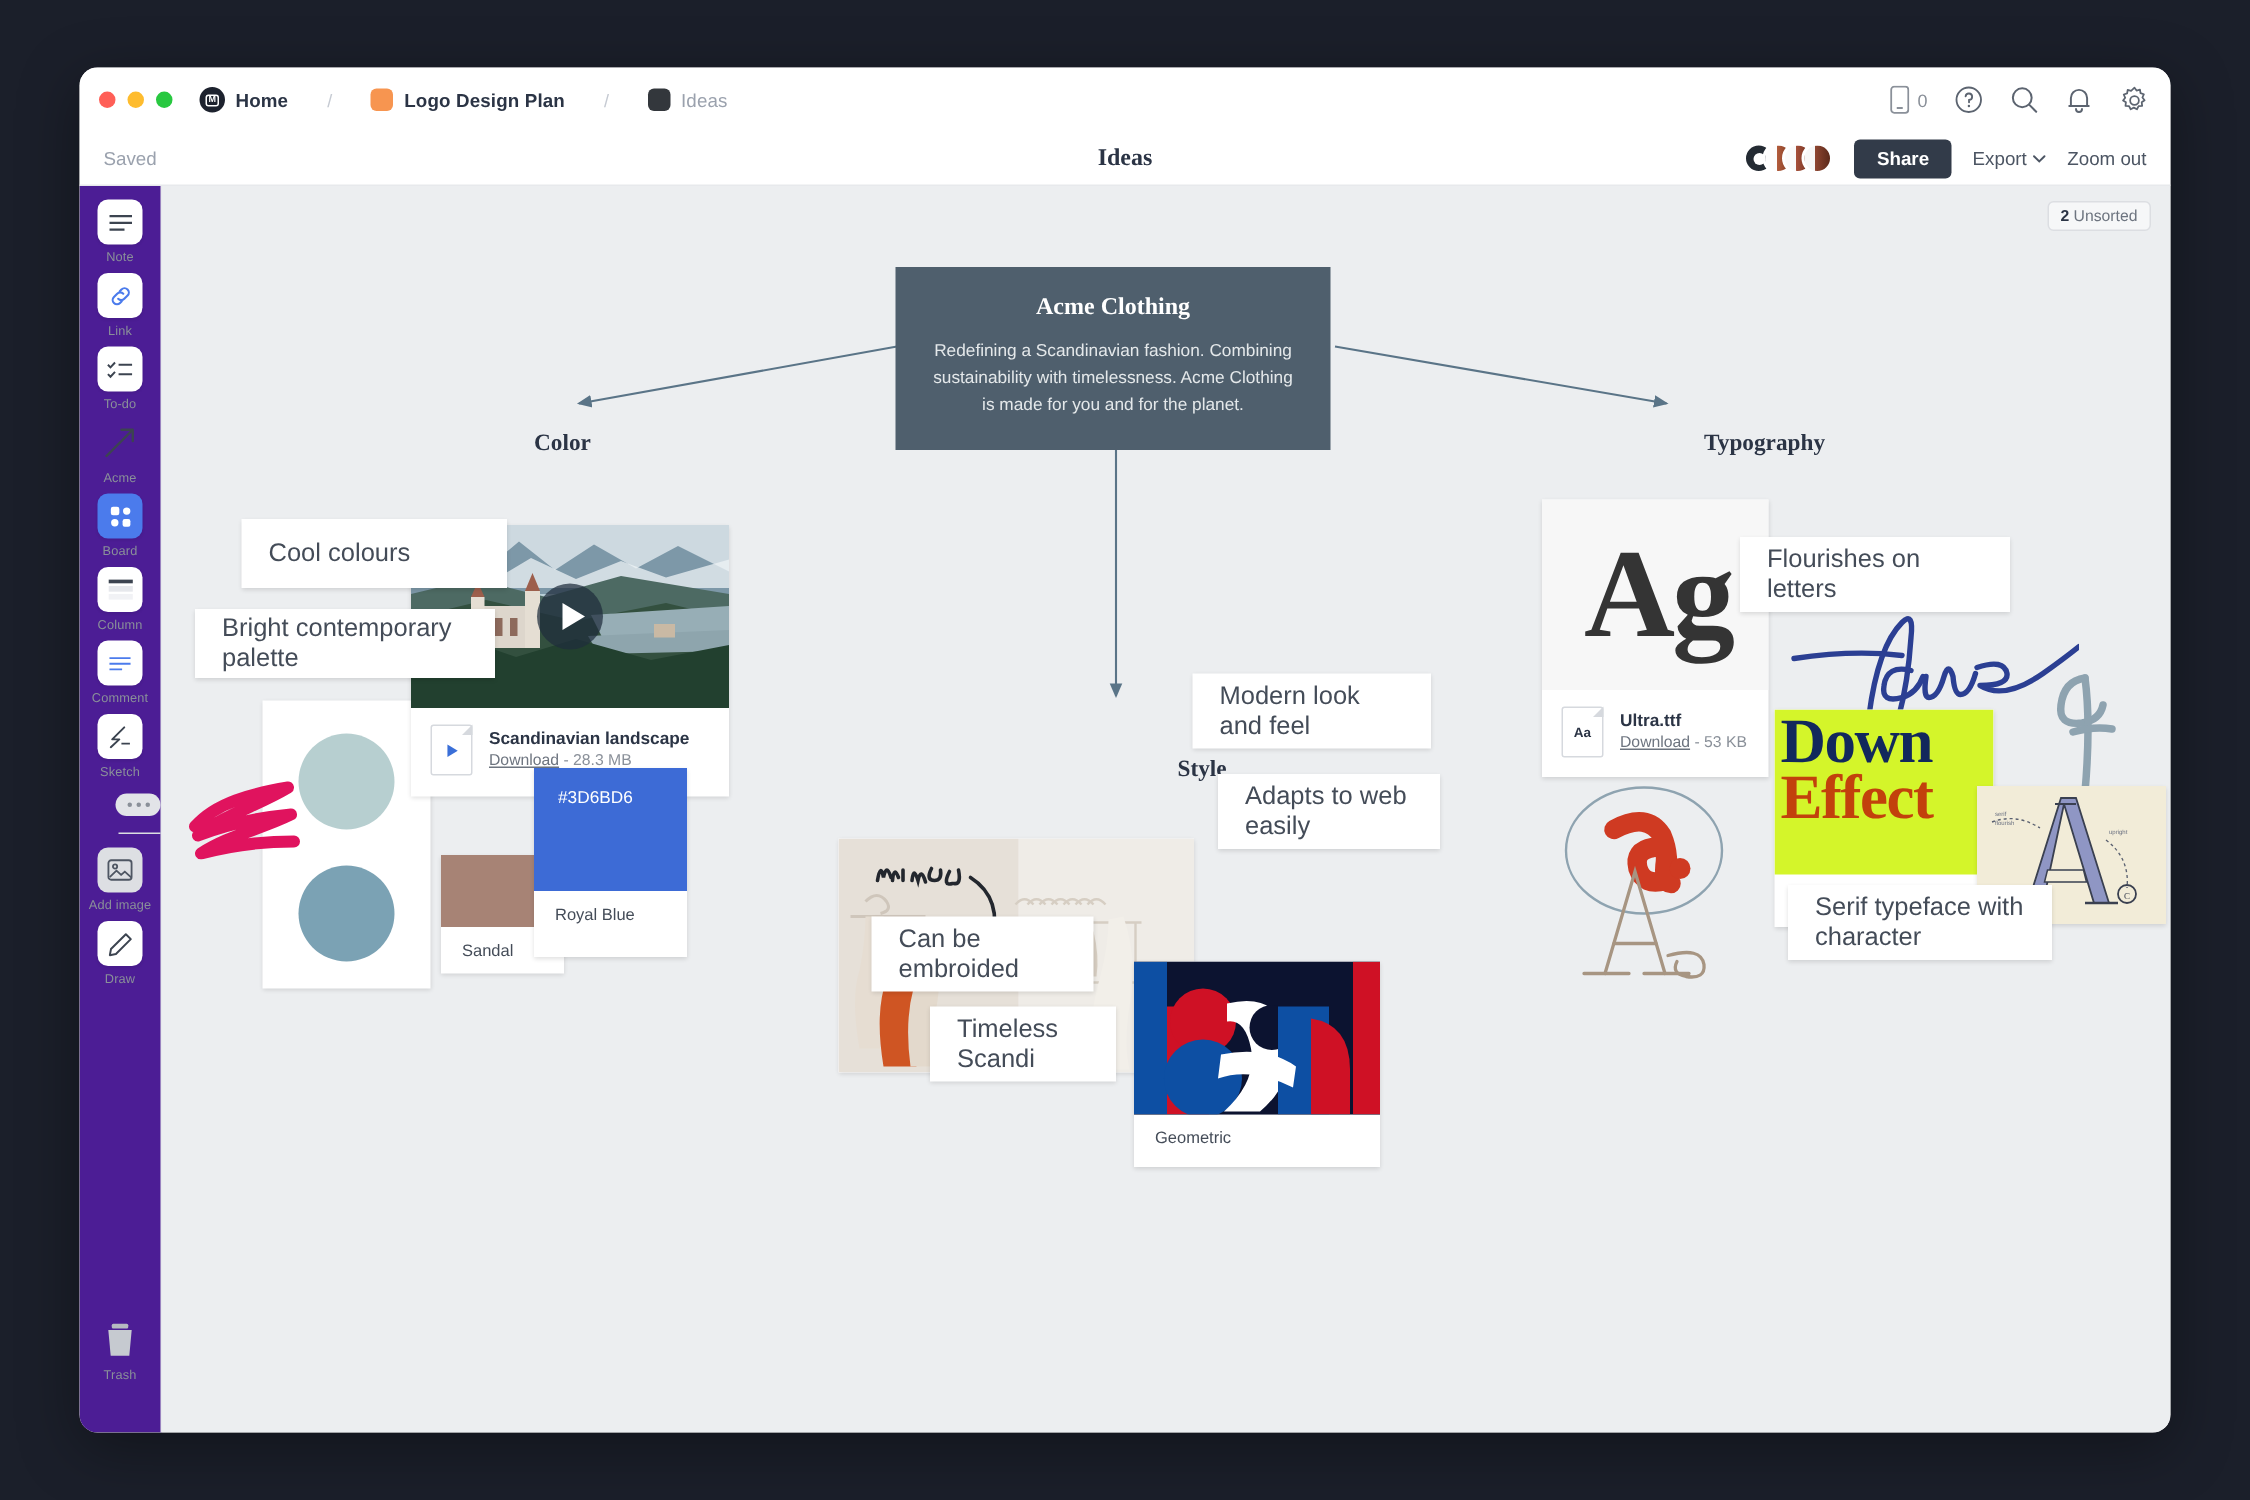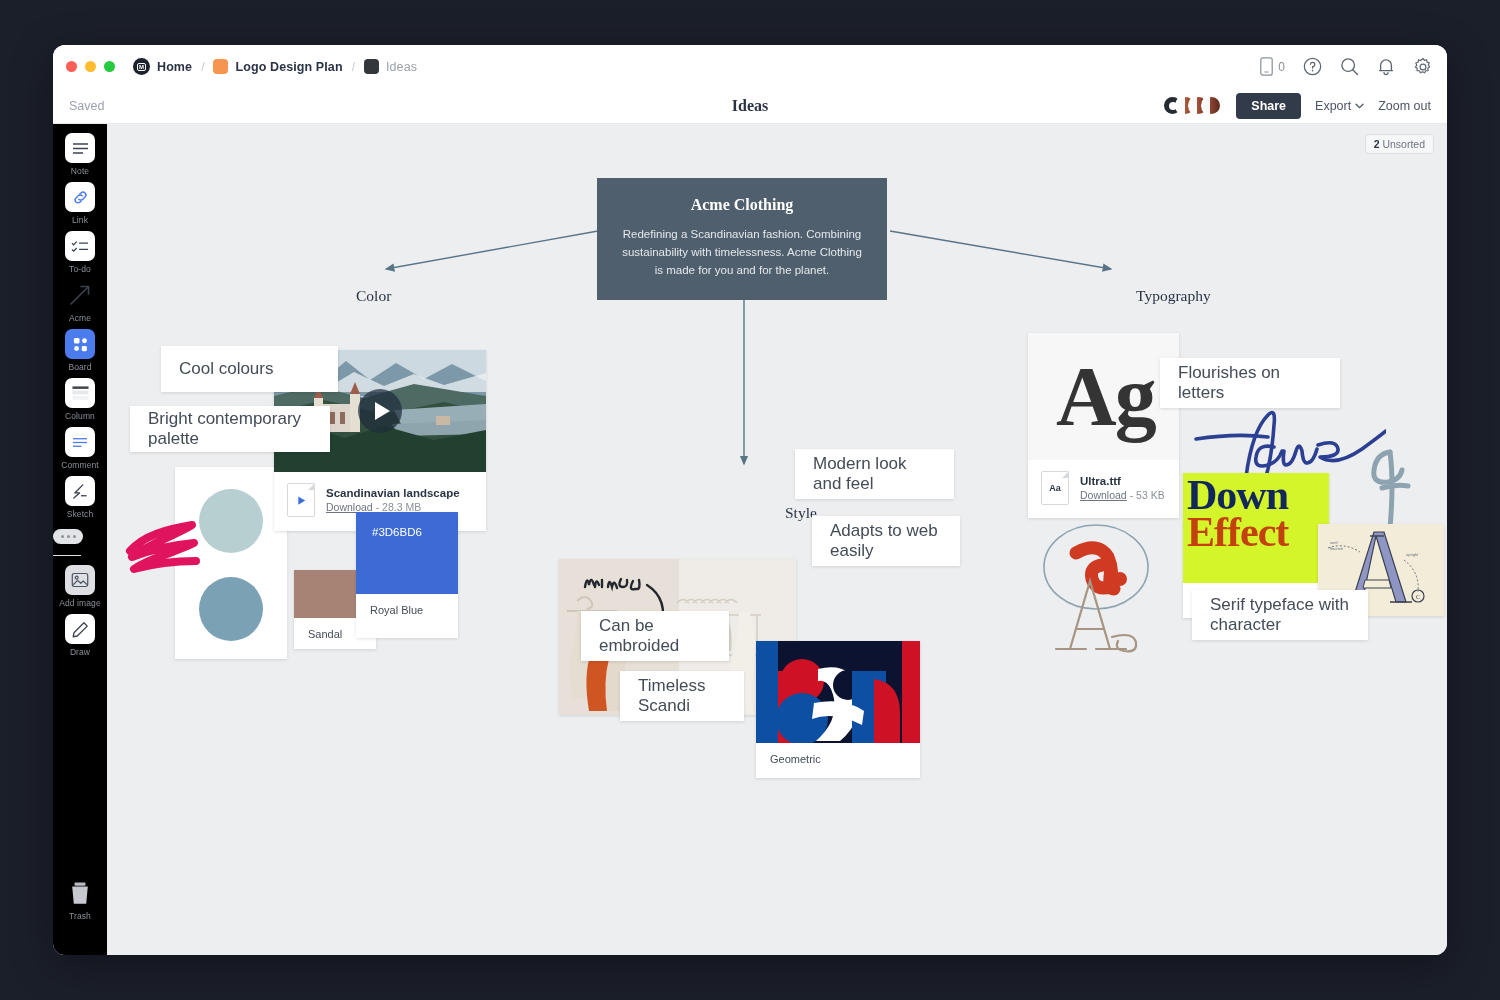--- a/index.html
+++ b/index.html
@@ -26,21 +26,21 @@
     padding: 0 14px 0 13px;
     background: #fff;
     position: relative;
   }
   .traffic { display: flex; gap: 8px; align-items: center; margin-right: 18px; }
   .dot { width: 11px; height: 11px; border-radius: 50%; }
   .dot.red { background: #ff5f57; }
   .dot.yellow { background: #febc2e; }
   .dot.green { background: #28c840; }
 
-  .crumbs { display: flex; align-items: center; gap: 7px; font-size: 12.5px; }
+  .crumbs { display: flex; align-items: center; gap: 24px; font-size: 12.5px; }
   .crumb { display: flex; align-items: center; gap: 7px; }
   .crumb-label { font-weight: bold; color: #2b3445; font-size: 12.5px; letter-spacing: .1px; }
   .crumb-label.muted { color: #9aa1ad; font-weight: normal; }
   .crumb-sep { color: #c5cad2; font-size: 12px; margin: 0 2px; }
   .sq { width: 15px; height: 15px; border-radius: 4px; flex: none; }
   .sq.orange { background: #f79550; }
   .sq.dark { background: #33373c; }
   .logo-badge {
     width: 17px; height: 17px; border-radius: 50%;
     background: #1d222e; color: #fff;
@@ -87,22 +87,22 @@
     background: #323b49; color: #fff; font-size: 12.5px; font-weight: bold;
     padding: 6px 15px; border-radius: 4px; border: none; cursor: pointer;
   }
   .txt-btn { font-size: 12.5px; color: #4c5563; cursor: pointer; display:flex; align-items:center; gap:4px; }
 
   
   .body-row { display: flex; height: calc(910px - 43px - 36px); }
 
   
   .rail {
-    width: 55px; background: #000000;
-    display: flex; flex-direction: column; align-items: flex-start;
+    width: 55px; background: #4c1d95;
+    display: flex; flex-direction: column; align-items: flex-end;
     padding-top: 9px; position: relative; flex: none;
     border-right: 1px solid #e7e9ec;
   }
   .tool { display: flex; flex-direction: column; align-items: center; margin-bottom: 6px; cursor: pointer; width: 100%; }
   .tool-ic {
     width: 30px; height: 30px; border-radius: 7px;
     background: #fff; display: flex; align-items: center; justify-content: center;
     box-shadow: 0 1px 2px rgba(0,0,0,.08);
   }
   .tool-ic.flat { background: transparent; box-shadow: none; }
@@ -133,21 +133,21 @@
     background: #4f5f6d;
     color: #fff;
     padding: 18px 22px 20px;
     text-align: center;
   }
   .node h2 { font-family: Liberation Serif, serif; font-size: 16px; margin-bottom: 12px; font-weight: bold; }
   .node p { font-size: 11.5px; line-height: 1.55; color: #e4e8ea; }
 
   .branch-title {
     position: absolute; font-family: "Liberation Serif", serif;
-    font-weight: normal; font-size: 15.5px; color: #2b3445;
+    font-weight: bold; font-size: 15.5px; color: #2b3445;
   }
 
   .card {
     position: absolute;
     background: #fff;
     box-shadow: 0 1px 3px rgba(0,0,0,.12);
   }
   .card .t { font-size: 17px; color: #444c58; }
   .note-card { display: flex; align-items: center; padding: 0 18px; }
 

